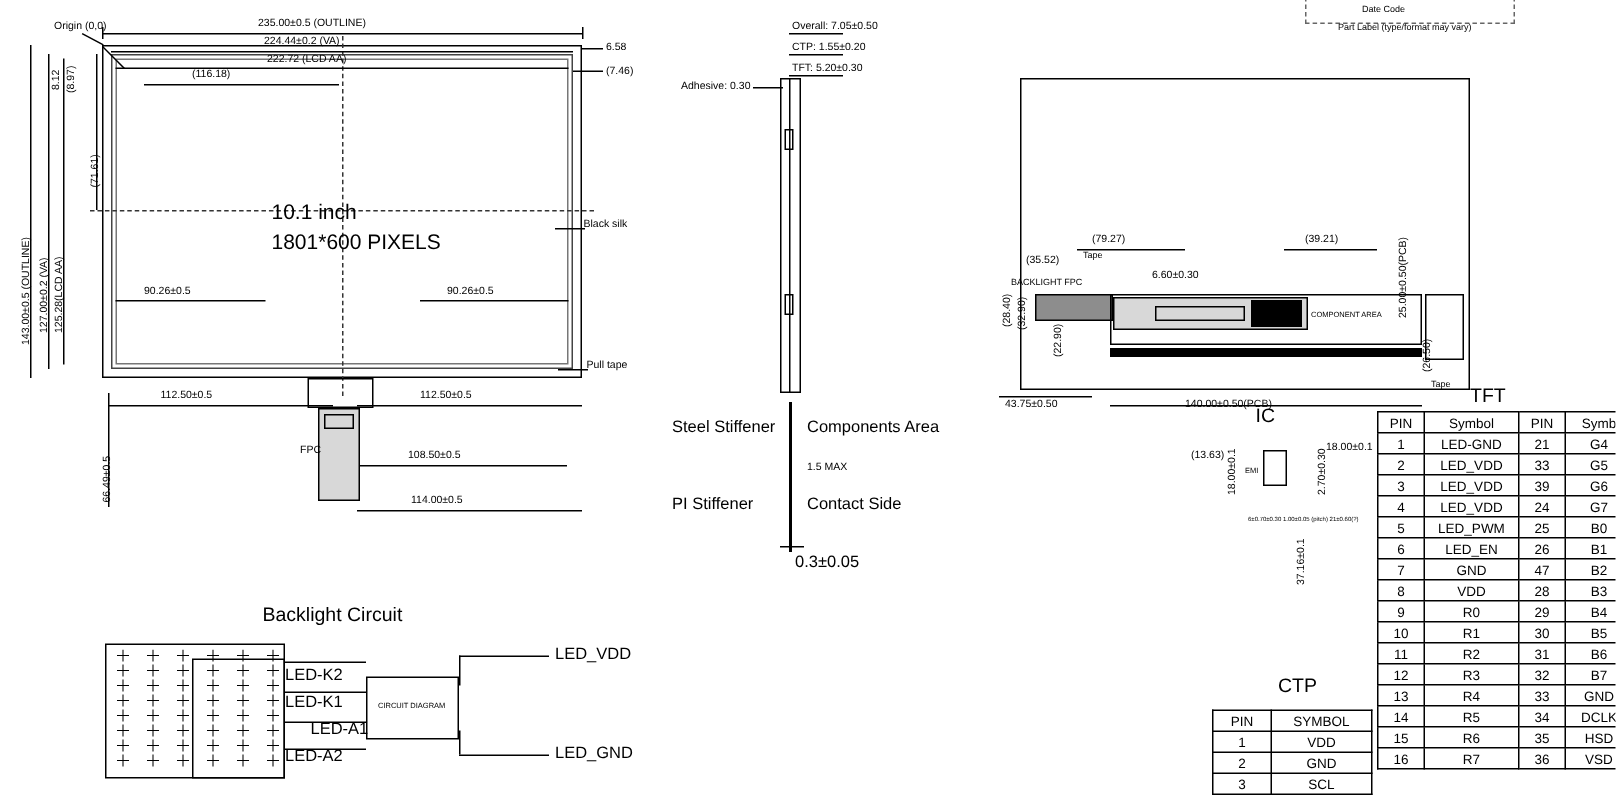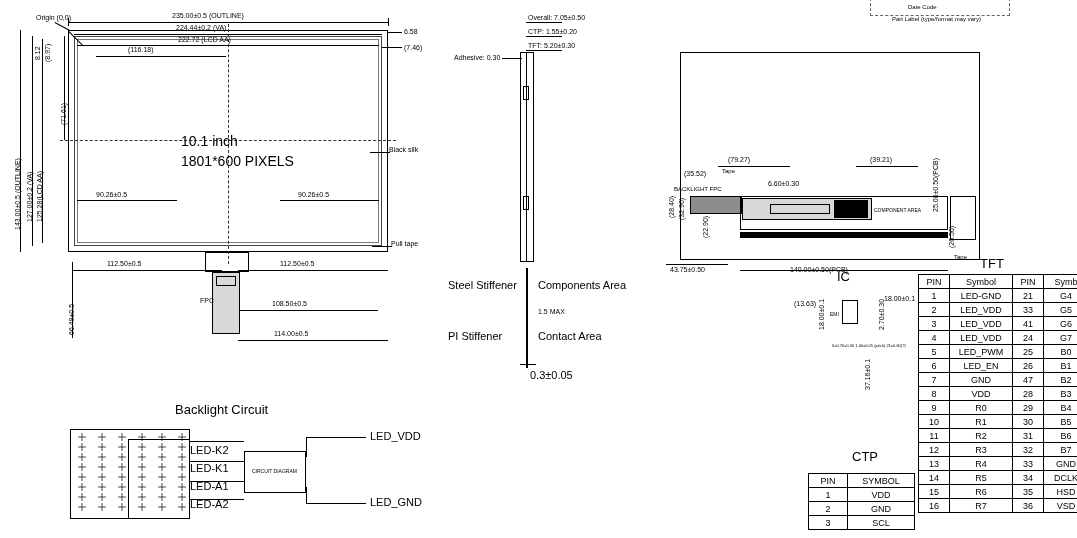--- a/index.html
+++ b/index.html
@@ -127,21 +127,21 @@
   <div class="txt" style="left:88px;top:42px;">TFT: 5.20±0.30</div>
   <div class="txt" style="left:14px;top:54px;">Adhesive: 0.30</div>
   <div class="arrowline" style="left:62px;top:58px;width:20px;"></div>
 
   <div class="ln vl" style="left:86px;top:268px;height:100px;width:2px;"></div>
 
   <div class="txt9" style="left:8px;top:280px;">Steel Stiffener</div>
   <div class="txt9" style="left:98px;top:280px;">Components Area</div>
   <div class="txt" style="left:98px;top:308px;">1.5 MAX</div>
   <div class="txt9" style="left:8px;top:331px;">PI Stiffener</div>
-  <div class="txt9" style="left:98px;top:331px;">Contact Area</div>
+  <div class="txt9" style="left:98px;top:331px;">Contact Side</div>
   <div class="txt9" style="left:90px;top:370px;">0.3±0.05</div>
   <div class="arrowline" style="left:80px;top:364px;width:16px;"></div>
 </div>
 
 <div class="abs" style="left:660px;top:0;width:417px;height:340px;">
   <div class="thin" style="left:20px;top:52px;width:300px;height:208px;"></div>
 
   <div class="thin" style="left:210px;top:-12px;width:140px;height:28px;border-style:dashed;border-color:#666;"></div>
 
   <div class="txt" style="left:248px;top:4px;font-size:6px;">Date Code</div>
@@ -212,21 +212,21 @@
         </g>
       </g>
     </svg>
   </div>
 
   <div class="ln hl" style="left:130px;top:46px;width:54px;"></div>
   <div class="txt9" style="left:130px;top:50px;">LED-K2</div>
   <div class="ln hl" style="left:130px;top:66px;width:54px;"></div>
   <div class="txt9" style="left:130px;top:68px;">LED-K1</div>
   <div class="ln hl" style="left:130px;top:86px;width:54px;"></div>
-  <div class="txt9" style="left:130px;top:86px;">LED-A1</div>
+  <div class="txt9" style="left:147px;top:86px;">LED-A1</div>
   <div class="ln hl" style="left:130px;top:104px;width:54px;"></div>
   <div class="txt9" style="left:130px;top:104px;">LED-A2</div>
 
   <div class="thin" style="left:184px;top:56px;width:62px;height:42px;"></div>
   <div class="txt" style="left:192px;top:74px;font-size:5px;">CIRCUIT DIAGRAM</div>
 
   <div class="ln hl" style="left:246px;top:42px;width:60px;"></div>
   <div class="ln vl" style="left:246px;top:42px;height:20px;"></div>
   <div class="txt11" style="left:310px;top:36px;">LED_VDD</div>
   <div class="ln hl" style="left:246px;top:108px;width:60px;"></div>
@@ -254,21 +254,21 @@
         </tr>
         <tr>
           <td>2</td>
           <td>LED_VDD</td>
           <td>33</td>
           <td>G5</td>
         </tr>
         <tr>
           <td>3</td>
           <td>LED_VDD</td>
-          <td>41</td>
+          <td>39</td>
           <td>G6</td>
         </tr>
         <tr>
           <td>4</td>
           <td>LED_VDD</td>
           <td>24</td>
           <td>G7</td>
         </tr>
         <tr>
           <td>5</td>

